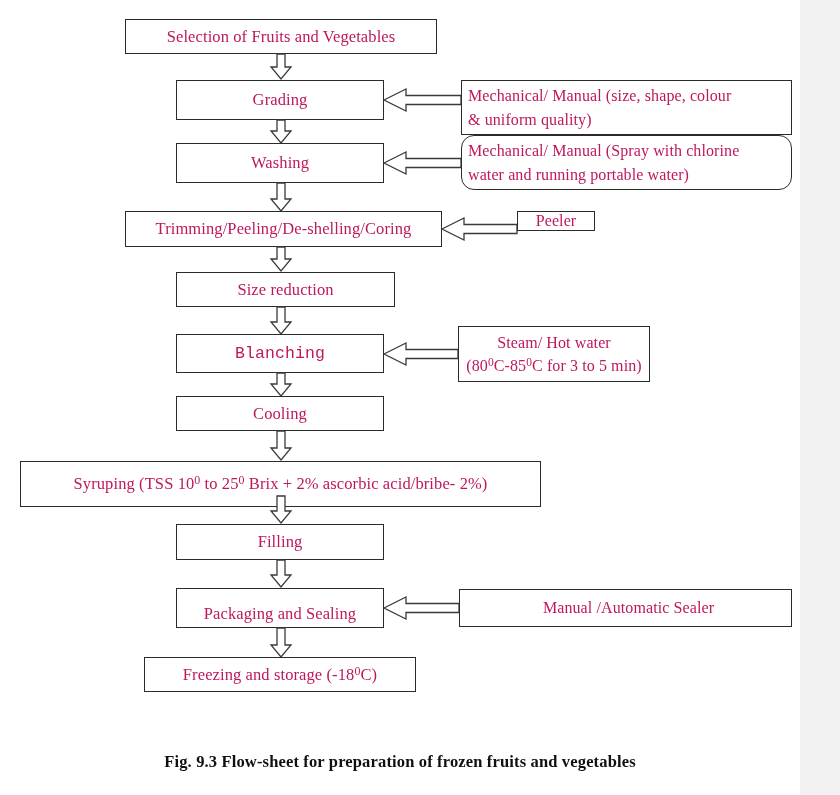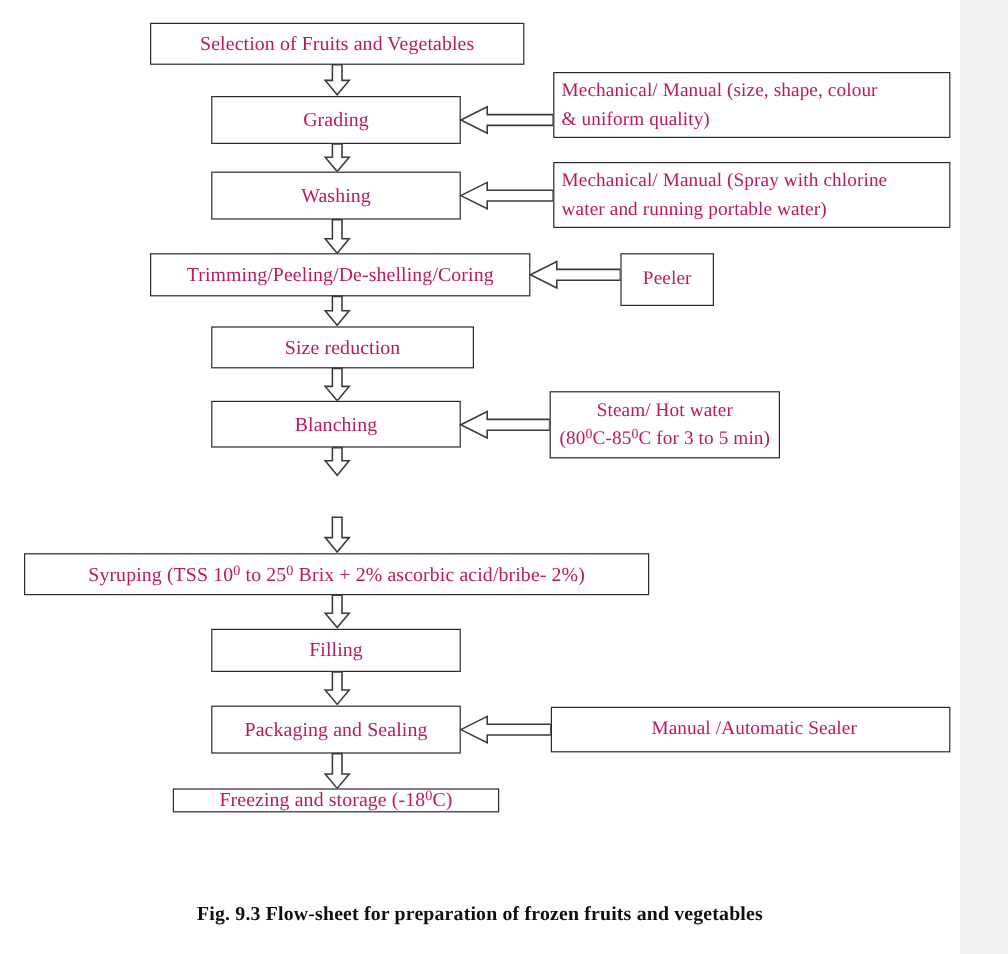--- a/index.html
+++ b/index.html
@@ -155,38 +155,41 @@
   <div class="box" style="left:176px; top:272px; width:219px; height:35px;">
     <span>Size reduction</span>
   </div>
 
   <div class="down-arrow" style="left:267px; top:307px; width:28px; height:28px;">
     <svg width="28" height="28" viewBox="0 0 28 28">
       <polygon class="arrow-shape" points="10,0 18,0 18,15 24,15 14,27 4,15 10,15"></polygon>
     </svg>
   </div>
 
-  <div class="box" style="left:176px; top:334px; width:208px; height:39px;">
+  <div class="box" style="left:176px; top:334px; width:208px; height:39px;font-family:Liberation Mono, monospace;">
     <span>Blanching</span>
   </div>
 
   <div class="down-arrow" style="left:267px; top:373px; width:28px; height:24px;">
     <svg width="28" height="24" viewBox="0 0 28 24">
       <polygon class="arrow-shape" points="10,0 18,0 18,11 24,11 14,23 4,11 10,11"></polygon>
     </svg>
   </div>
 
+  <div class="box" style="left:176px; top:396px; width:208px; height:35px;">
+    <span>Cooling</span>
+  </div>
 
   <div class="down-arrow" style="left:267px; top:431px; width:28px; height:30px;">
     <svg width="28" height="30" viewBox="0 0 28 30">
       <polygon class="arrow-shape" points="10,0 18,0 18,17 24,17 14,29 4,17 10,17"></polygon>
     </svg>
   </div>
 
-  <div class="box" style="left:20px; top:461px; width:521px; height:35px;">
+  <div class="box" style="left:20px; top:461px; width:521px; height:46px;">
     <span>
       <span>Syruping (TSS 10</span><sup>0</sup><span> to 25</span><sup>0</sup><span> Brix + 2% ascorbic acid/bribe- 2%)</span>
     </span>
   </div>
 
   <div class="down-arrow" style="left:267px; top:496px; width:28px; height:28px;">
     <svg width="28" height="28" viewBox="0 0 28 28">
       <polygon class="arrow-shape" points="10,0 18,0 18,15 24,15 14,27 4,15 10,15"></polygon>
     </svg>
   </div>
@@ -194,66 +197,66 @@
   <div class="box" style="left:176px; top:524px; width:208px; height:36px;">
     <span>Filling</span>
   </div>
 
   <div class="down-arrow" style="left:267px; top:560px; width:28px; height:28px;">
     <svg width="28" height="28" viewBox="0 0 28 28">
       <polygon class="arrow-shape" points="10,0 18,0 18,15 24,15 14,27 4,15 10,15"></polygon>
     </svg>
   </div>
 
-  <div class="box" style="left:176px; top:588px; width:208px; height:40px;">
+  <div class="box" style="left:176px; top:588px; width:208px; height:40px;align-items:flex-end;">
     <span>Packaging and Sealing</span>
   </div>
 
   <div class="down-arrow" style="left:267px; top:628px; width:28px; height:30px;">
     <svg width="28" height="30" viewBox="0 0 28 30">
       <polygon class="arrow-shape" points="10,0 18,0 18,17 24,17 14,29 4,17 10,17"></polygon>
     </svg>
   </div>
 
-  <div class="box" style="left:144px; top:657px; width:272px; height:20px;">
+  <div class="box" style="left:144px; top:657px; width:272px; height:35px;">
     <span>
       <span>Freezing and storage (-18</span><sup>0</sup><span>C)</span>
     </span>
   </div>
 
   <div class="left-arrow" style="position:absolute; left:384px; top:86px; width:78px; height:28px;">
     <svg width="78" height="28" viewBox="0 0 78 28">
       <polygon class="arrow-shape" points="0,14 22,3 22,9.5 77,9.5 77,18.5 22,18.5 22,25"></polygon>
     </svg>
   </div>
-  <div class="box note wrap left-aligned" style="left:461px; top:60px; width:331px; height:55px;">
+  <div class="box note wrap left-aligned" style="left:461px; top:80px; width:331px; height:55px;">
     <span class="lines">
       <span class="ln">Mechanical/ Manual (size, shape, colour</span>
       <span class="ln">&amp; uniform quality)</span>
     </span>
   </div>
 
   <div class="left-arrow" style="position:absolute; left:384px; top:149px; width:78px; height:28px;">
     <svg width="78" height="28" viewBox="0 0 78 28">
       <polygon class="arrow-shape" points="0,14 22,3 22,9.5 77,9.5 77,18.5 22,18.5 22,25"></polygon>
     </svg>
   </div>
-  <div class="box note wrap left-aligned" style="left:461px; top:135px; width:331px; height:55px;">
+  <div class="box note wrap left-aligned" style="left:461px; top:135px; width:331px; height:55px;border-radius:13px;">
     <span class="lines">
       <span class="ln">Mechanical/ Manual (Spray with chlorine</span>
       <span class="ln">water and running portable water)</span>
     </span>
   </div>
 
   <div class="left-arrow" style="position:absolute; left:442px; top:215px; width:76px; height:28px;">
     <svg width="76" height="28" viewBox="0 0 76 28">
       <polygon class="arrow-shape" points="0,14 22,3 22,9.5 75,9.5 75,18.5 22,18.5 22,25"></polygon>
     </svg>
   </div>
-  <div class="box note centered" style="left:517px; top:211px; width:78px; height:44px;">
+  <div class="box note centered" style="left:517px; top:211px; width:78px; height:20px;">
     <span class="lines">
       <span class="ln">Peeler</span>
     </span>
   </div>
 
   <div class="left-arrow" style="position:absolute; left:384px; top:340px; width:75px; height:28px;">
     <svg width="75" height="28" viewBox="0 0 75 28">
       <polygon class="arrow-shape" points="0,14 22,3 22,9.5 74,9.5 74,18.5 22,18.5 22,25"></polygon>
     </svg>
   </div>

